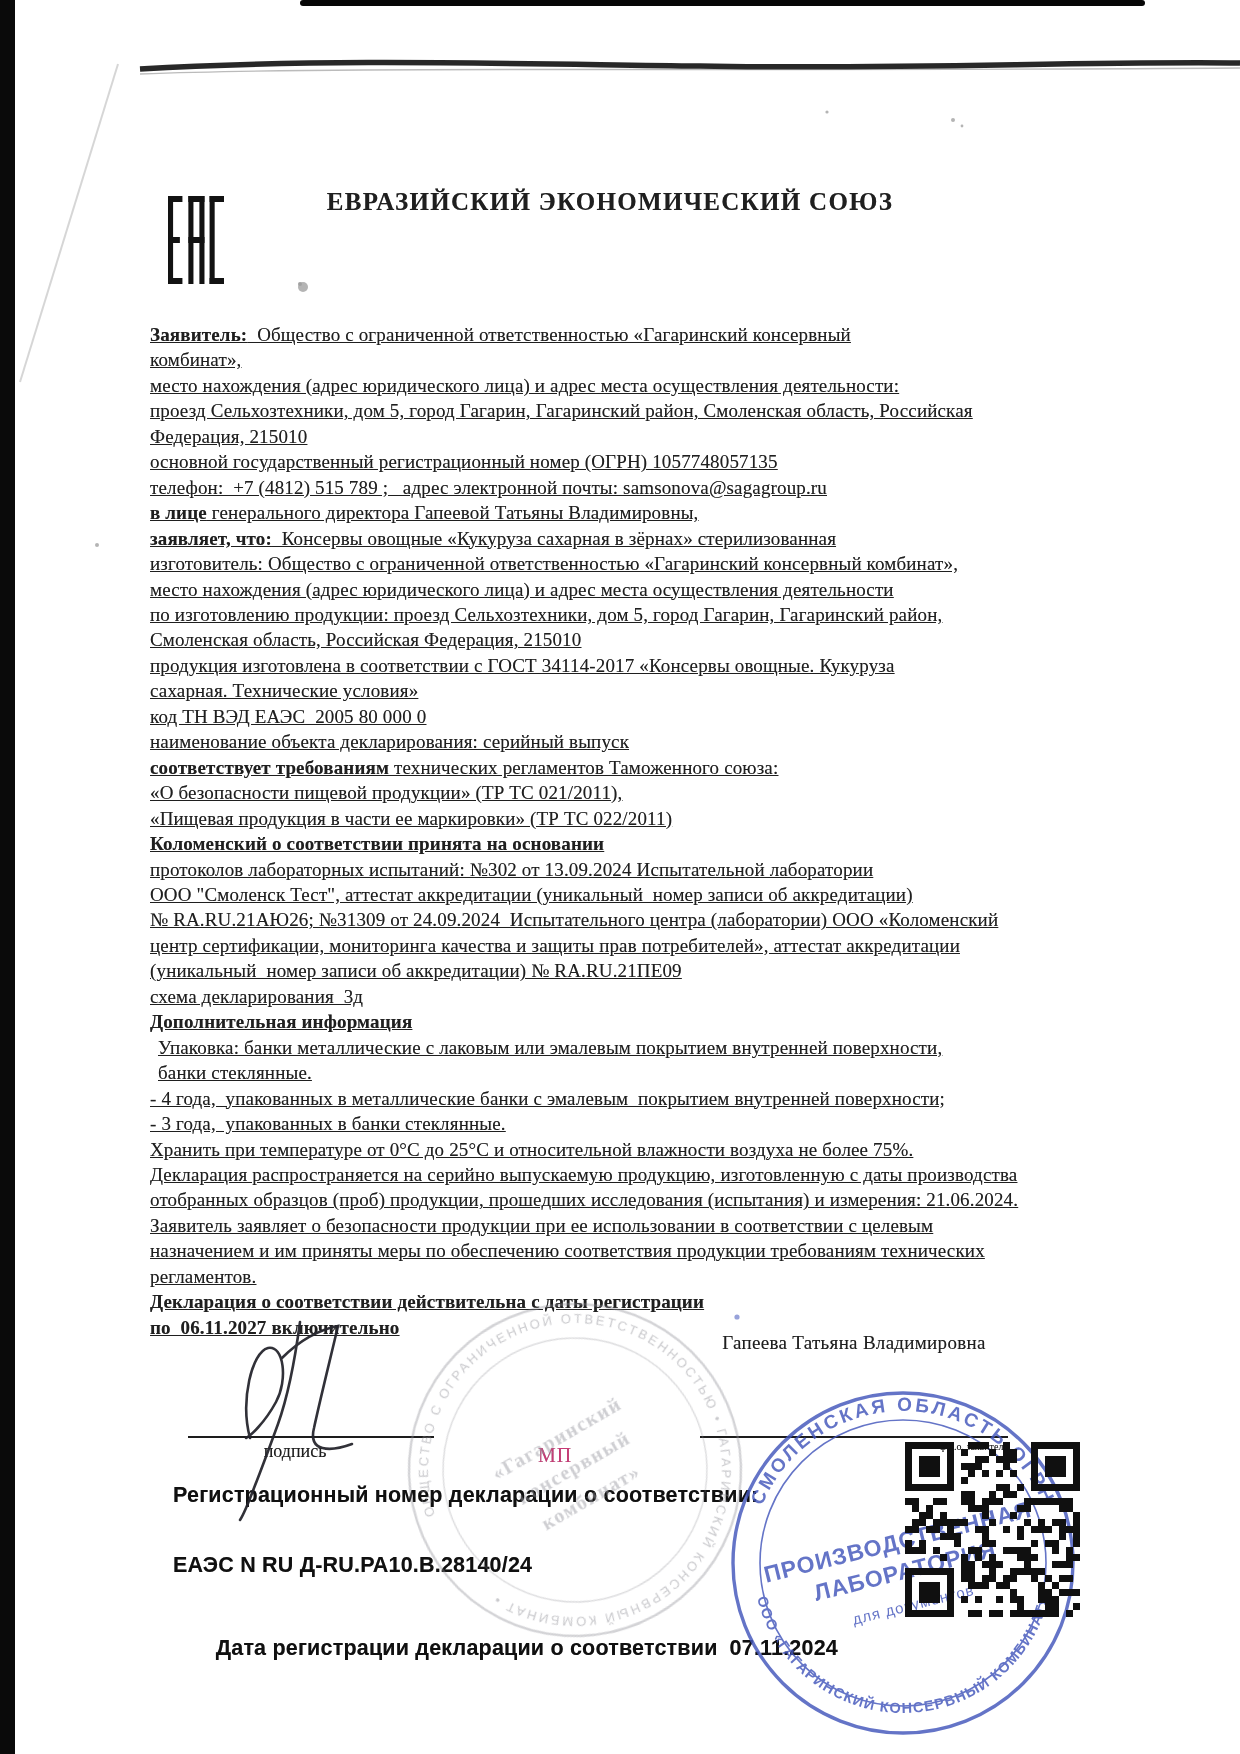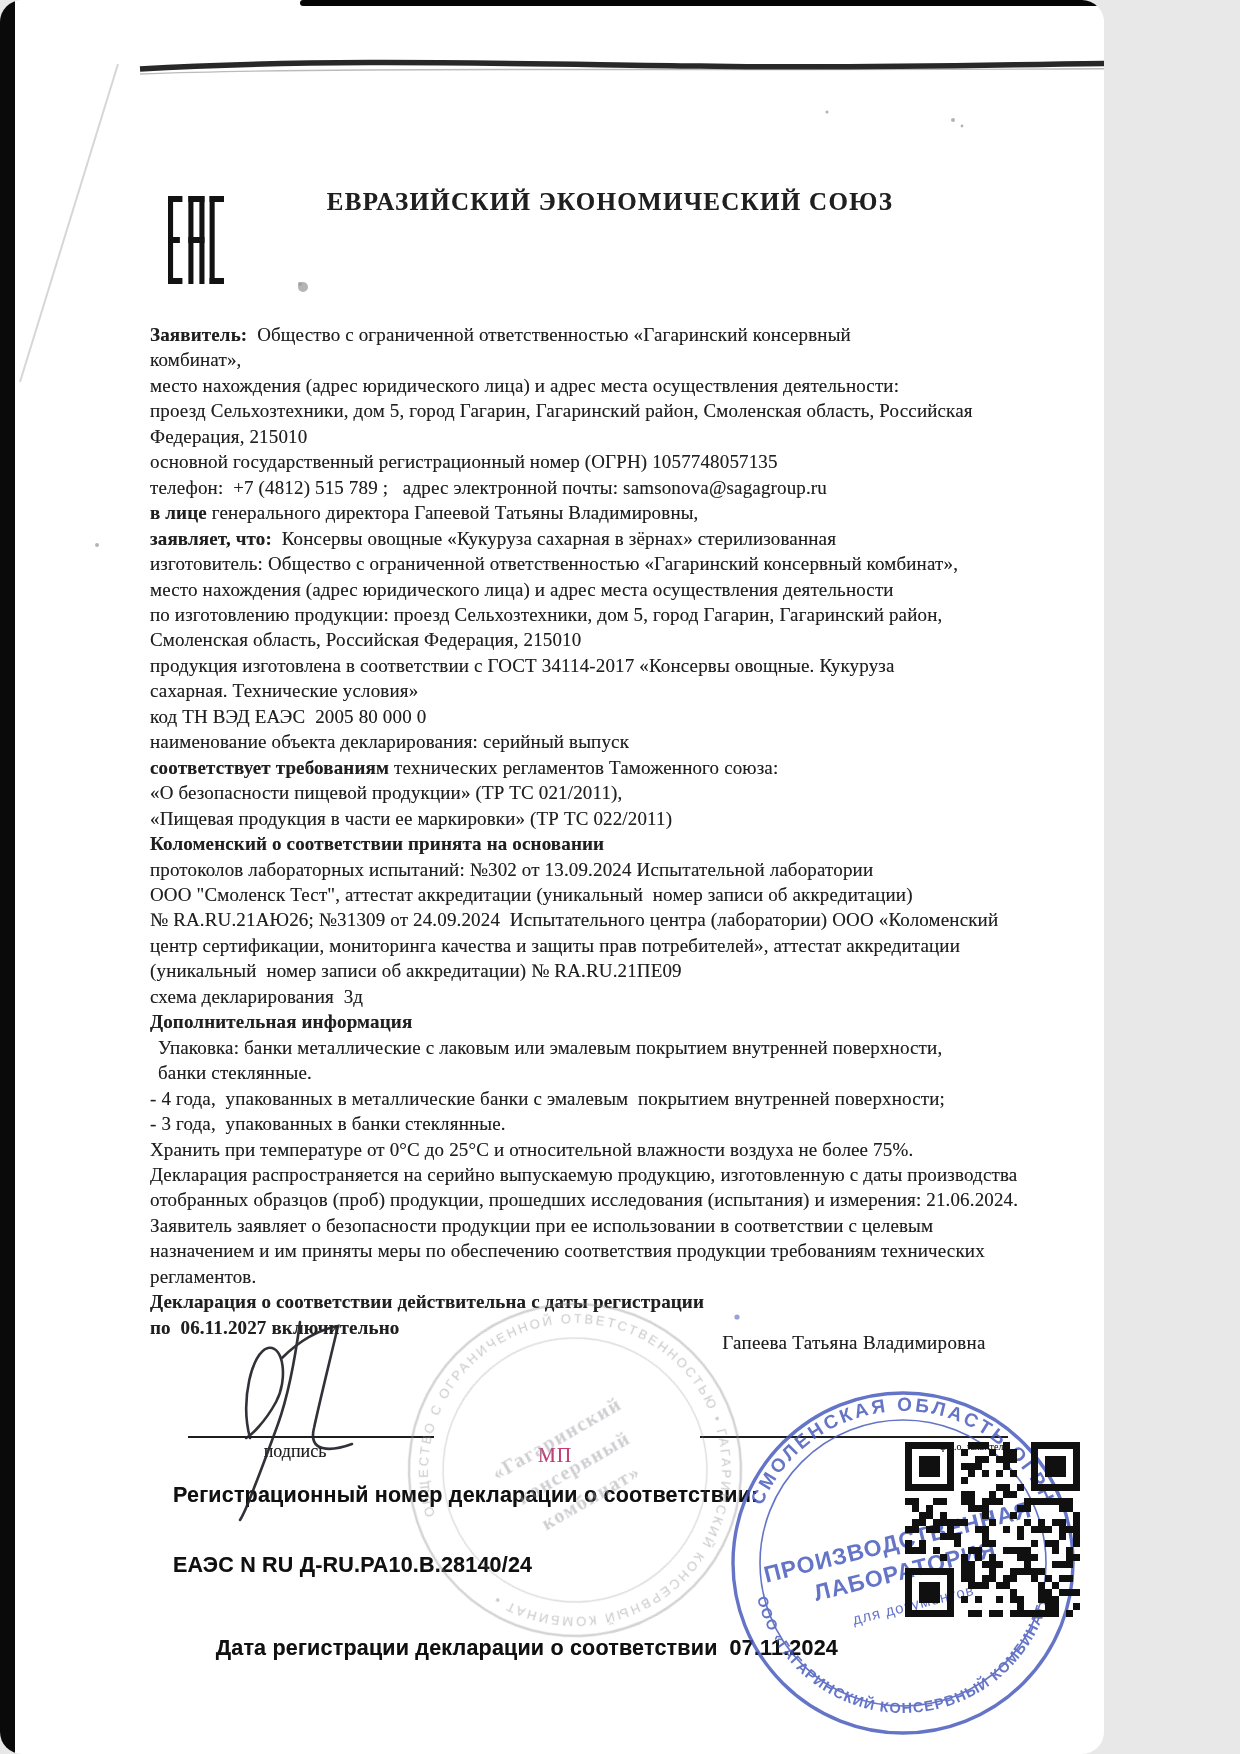--- a/index.html
+++ b/index.html
@@ -1,25 +1,25 @@
 <!DOCTYPE html>
 <html lang="ru" style="--blue: #4356bb;"><head>
 <meta charset="utf-8">
 <style>
   html,body{margin:0;padding:0;background:#e8e8e8;}
-  .page{position:relative;width:1104px;height:1754px;background:#ffffff;overflow:hidden;
+  .page{position:relative;width:1240px;height:1754px;background:#ffffff;overflow:hidden;
         font-family:"Liberation Serif",serif;color:#1f1f1f;
-        text-shadow:0 0 .5px rgba(25,25,25,.45);border-radius:22px;}
+        text-shadow:0 0 .5px rgba(25,25,25,.45);}
   .abs{position:absolute;}
   .strip{left:0;top:0;width:15px;height:1754px;background:#0a0a0a;}
   .topline{left:300px;top:0;width:845px;height:6px;background:#060606;border-radius:3px;}
   .titles{left:190px;top:188px;width:840px;text-align:center;}
   .title1{font-weight:700;font-size:25px;letter-spacing:1.3px;}
   .title2{font-weight:700;font-size:24px;letter-spacing:1px;word-spacing:9px;margin-top:5px;}
-  #body-lines{left:150px;top:322px;width:960px;}
+  #body-lines{left:150px;top:322px;width:960px;text-decoration:underline;}
   .bline{white-space:pre;font-size:19px;line-height:25.45px;letter-spacing:.15px;}
   .bline b{font-weight:700;}
   .ind{padding-left:8px;}
   .sig-line{height:2px;background:#1d1d1d;}
   .sig-label{font-size:18px;text-align:center;}
   .fio-name{font-size:19px;text-align:center;letter-spacing:.3px;}
   .fio-label{font-size:10px;text-align:right;}
   .mp{font-size:20px;letter-spacing:1px;color:#be185d;opacity:.85;}
   .reg{font-family:"Liberation Sans",sans-serif;font-weight:700;font-size:21.5px;color:#101010;
        letter-spacing:.2px;white-space:pre;}

